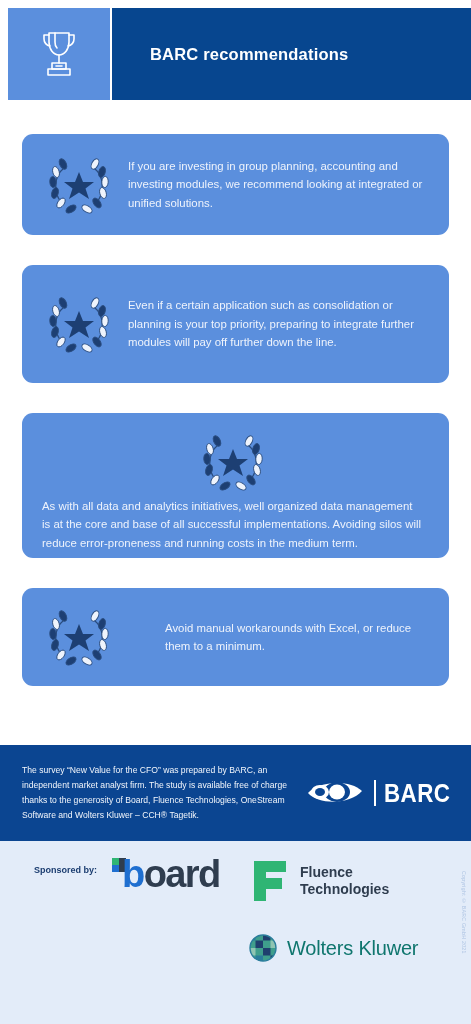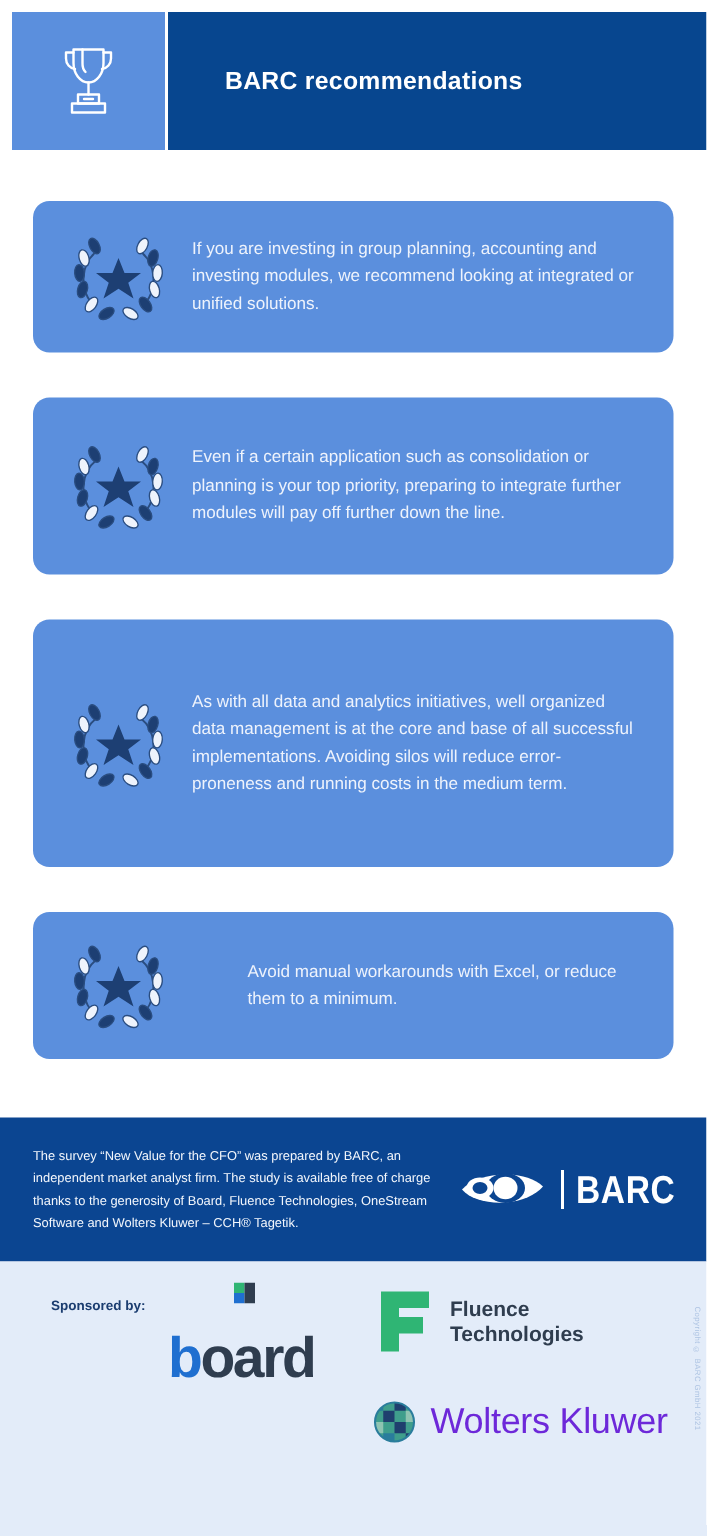--- a/index.html
+++ b/index.html
@@ -71,21 +71,21 @@
   }
   .card-text {
     color: #eef3fc;
     font-size: 11.4px;
     line-height: 1.62;
     padding-left: 6px;
     padding-right: 6px;
   }
   .card-1 { height: 101px; }
   .card-2 { height: 118px; }
-  .card-3 { height: 165px; }
+  .card-3 { height: 145px; flex-direction: column; }
   .card-4 { height: 98px; gap: 37px; }
 
   
   .footer-dark {
     position: absolute;
     left: 0; top: 745px;
     width: 471px;
     height: 96px;
     background: #0b4591;
     display: flex;
@@ -132,21 +132,20 @@
     left: 34px; top: 24px;
     color: #1b3d70;
     font-size: 9px;
     font-weight: bold;
   }
   .logo-board {
     position: absolute;
     left: 112px; top: 14px;
     display: flex;
     align-items: center;
-    flex-direction: column;
   }
   .board-word {
     font-size: 38px;
     font-weight: bold;
     color: #2f3d4f;
     letter-spacing: -1.6px;
     line-height: 1;
   }
   .board-b { color: #1f6fd0; }
   .logo-fluence {
@@ -176,22 +175,22 @@
   }
   .os-one { color: #25355c; }
   .os-stream { color: #3e7fc4; }
   .logo-wolters {
     position: absolute;
     left: 248px; top: 92px;
     display: flex;
     align-items: center;
   }
   .wolters-text {
-    color: #6d28d9;
-    font-size: 24px;
+    color: #0f766e;
+    font-size: 20px;
     margin-left: 9px;
     letter-spacing: -0.2px;
   }
   .copyright-vertical {
     position: absolute;
     right: 4px; top: 30px;
     color: #aec4e3;
     font-size: 5.2px;
     writing-mode: vertical-rl;
     letter-spacing: 0.3px;

